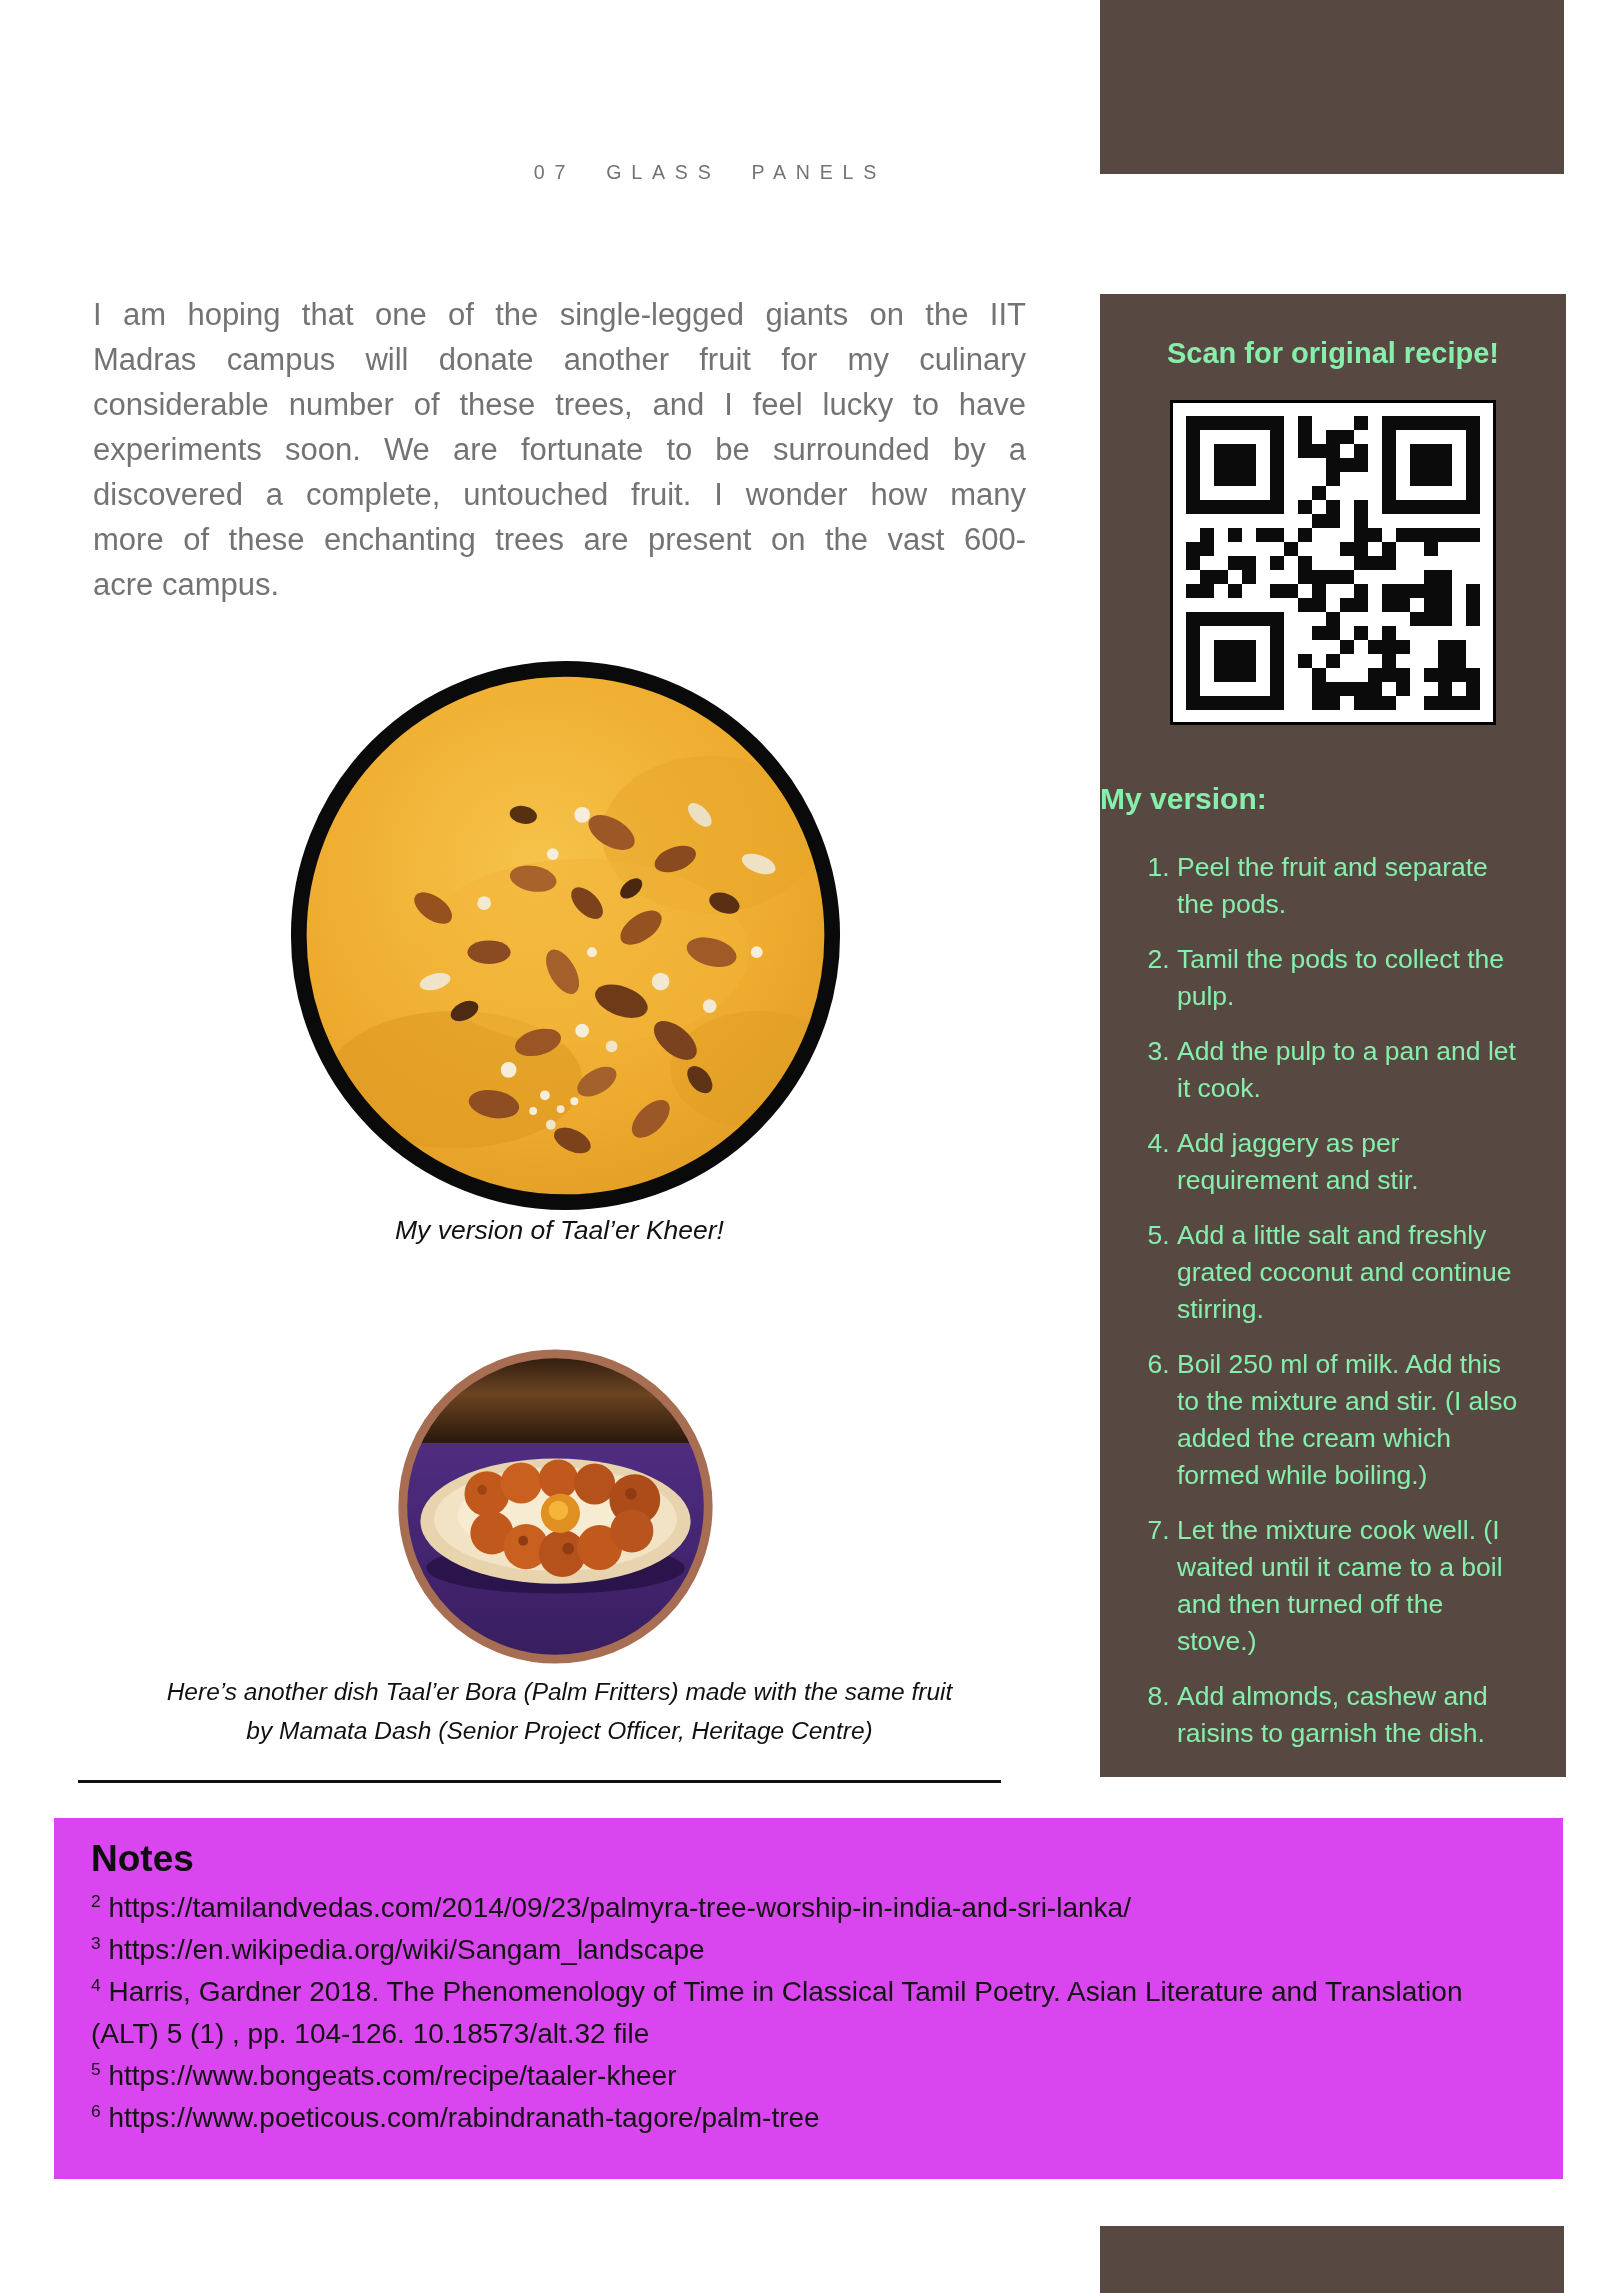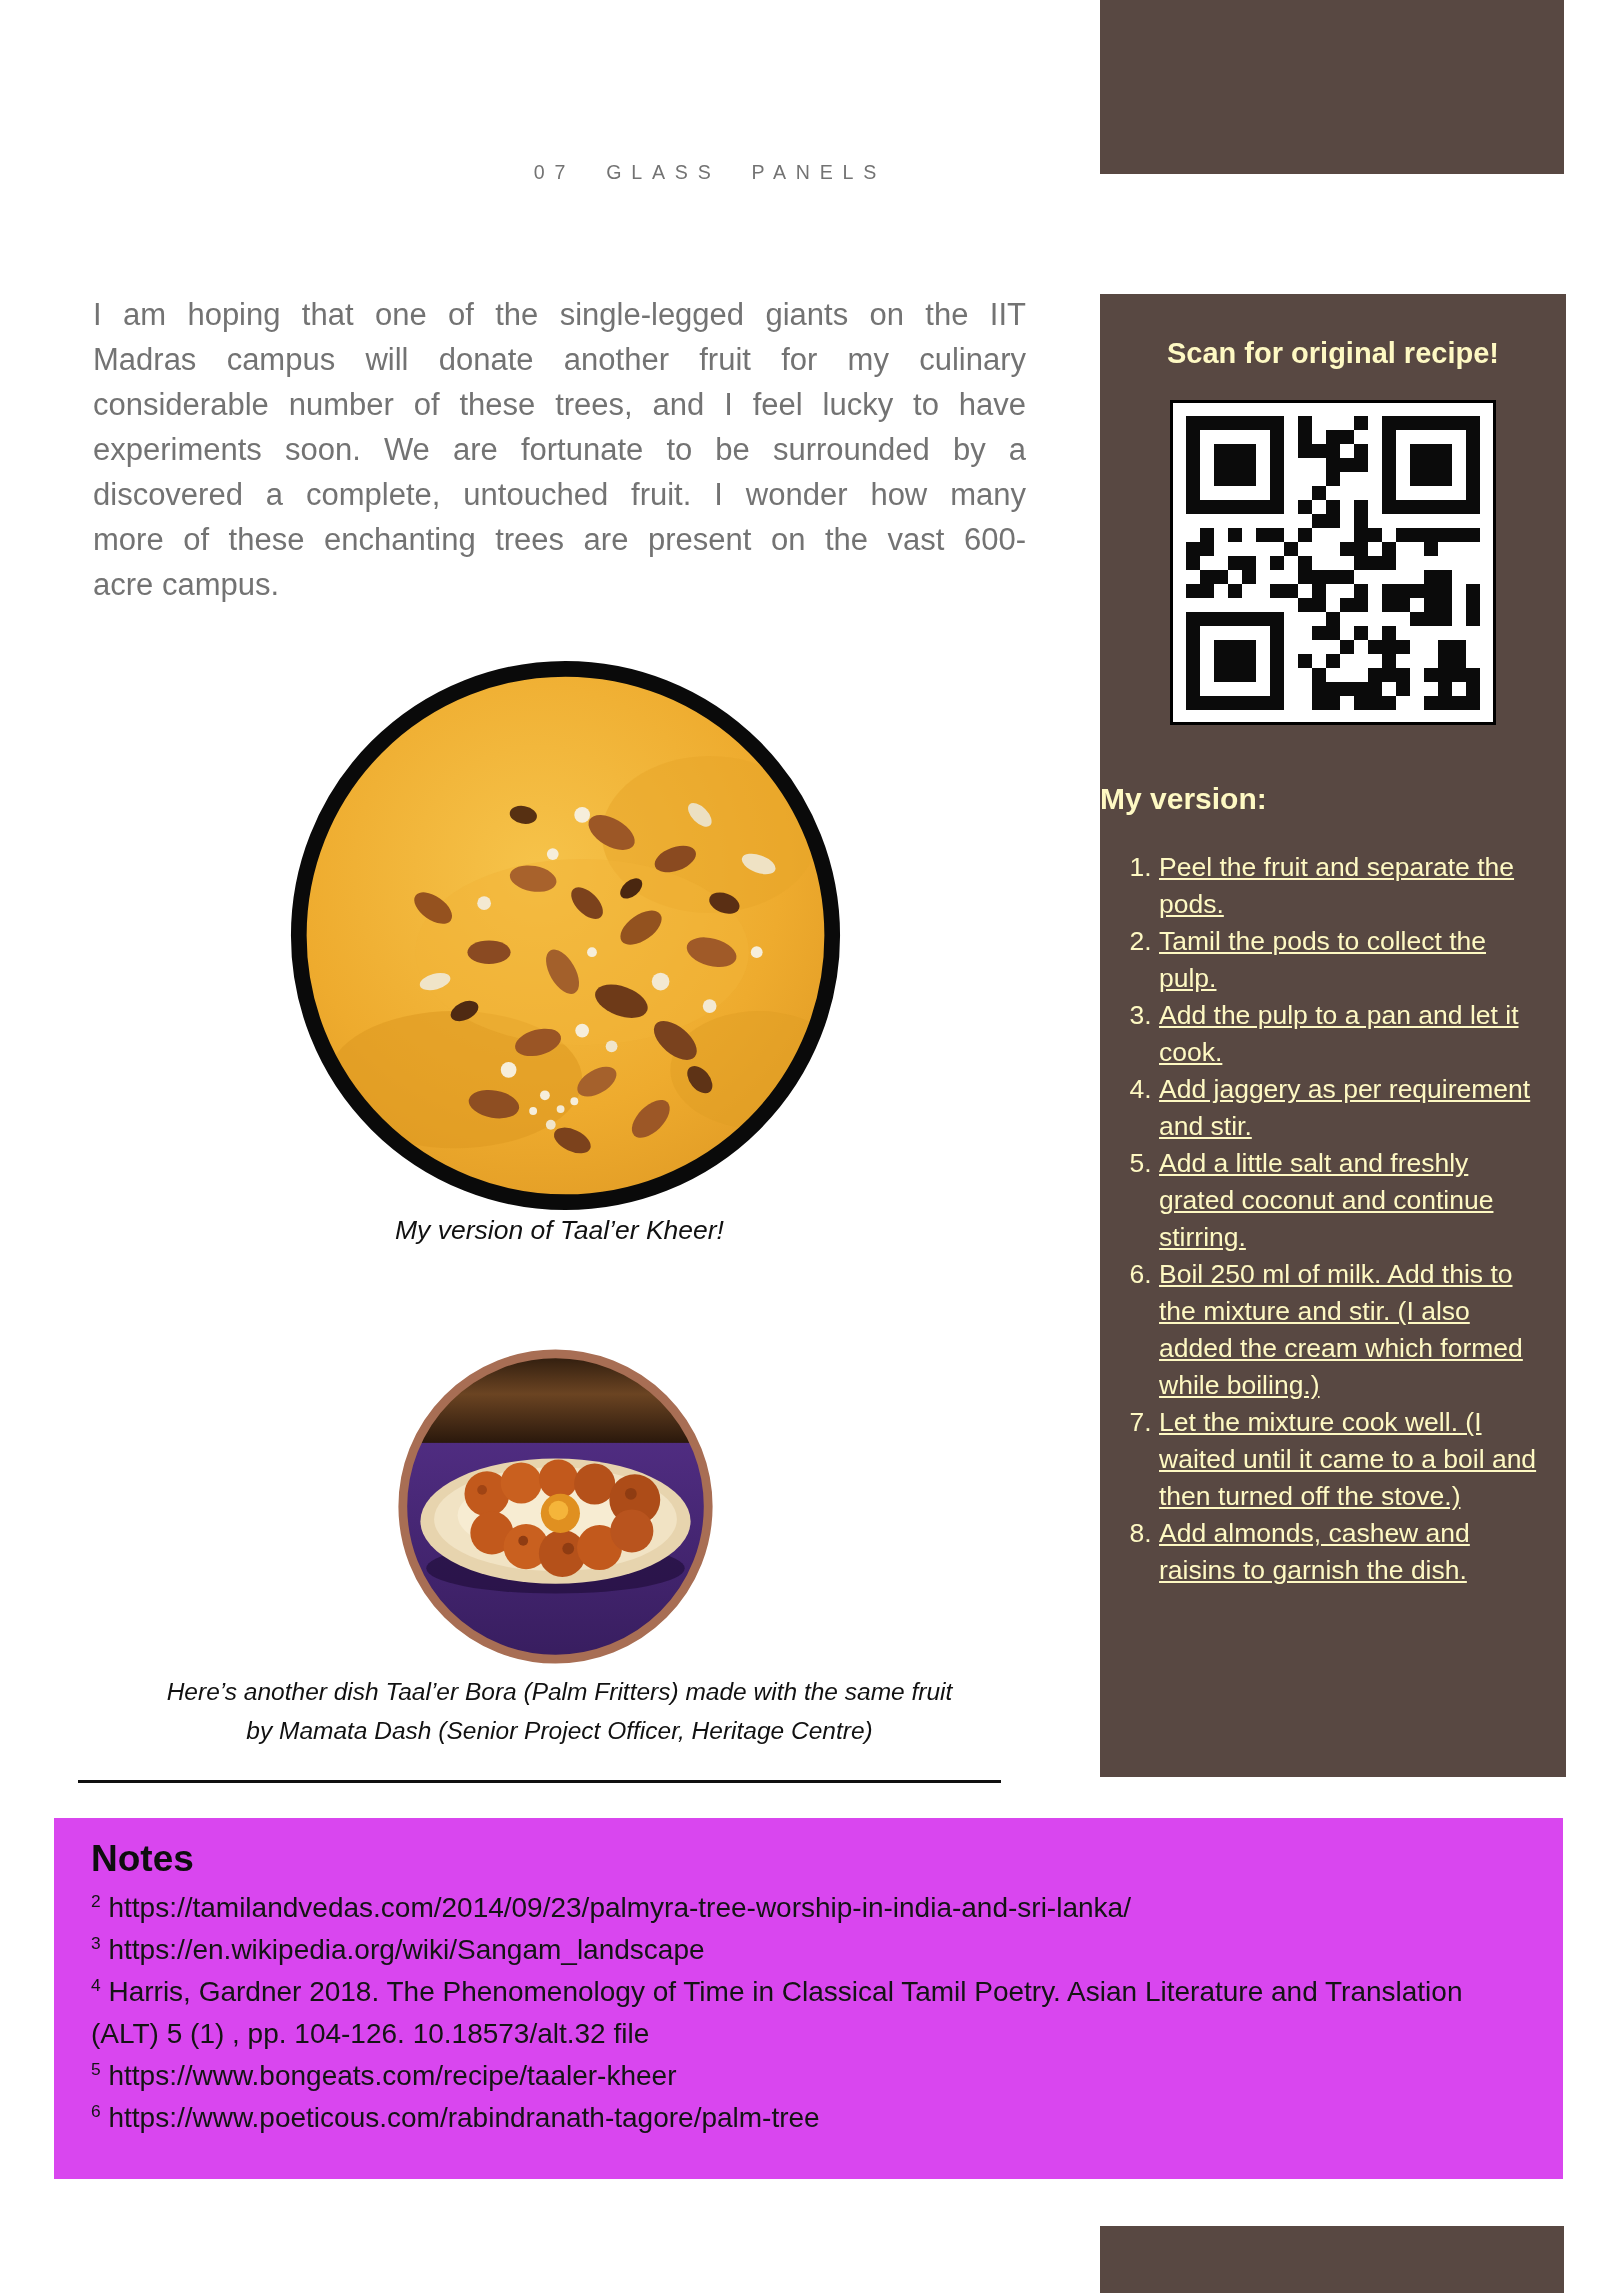--- a/index.html
+++ b/index.html
@@ -37,34 +37,34 @@
   .notes{
     position:absolute;left:54px;top:1818px;width:1509px;height:361px;
     background:#d946ef;box-sizing:border-box;padding:13.7px 29px 0 37px;color:#141414;
   }
   .notes-title{font-size:37px;font-weight:bold;margin:5.9px 0 7.8px 0;color:#0e0e0e;}
   .note-line{font-size:28px;line-height:42px;}
   .note-line sup{font-size:0.62em;line-height:0;}
 
   .sidebar{
     position:absolute;left:1100px;top:294px;width:466px;height:1483px;
-    background:#584842;color:#fef9c3;
+    background:#584842;color:#86efac;
   }
   .scan-title{margin-top:43px;text-align:center;font-size:29px;font-weight:bold;}
   .qr-frame{
     width:294px;height:294px;margin:30px auto 0;background:#ffffff;
     border:3.9px solid #000;padding:12.7px;box-sizing:content-box;
   }
   .qr-grid{display:grid;width:294px;height:294px;grid-template-columns:repeat(21,1fr);grid-template-rows:repeat(21,1fr);}
   .qr-grid .b{background:#0b0b0b;}
   .version-title{margin-top:57px;text-align:left;font-size:30px;font-weight:bold;}
   ol.steps{
     margin:33px 0 0 0;padding:0 25.5px 0 59px;font-size:26.5px;line-height:37px;
   }
-  ol.steps li{margin:0;padding:0;text-decoration:underline;}
+  ol.steps li{margin:18px;padding:0;}
 </style>
 </head>
 <body>
 
 <div class="block block-top-right"></div>
 <div class="block block-bottom-right"></div>
 
 <div class="page-header">07 GLASS PANELS</div>
 
 <div class="article">

